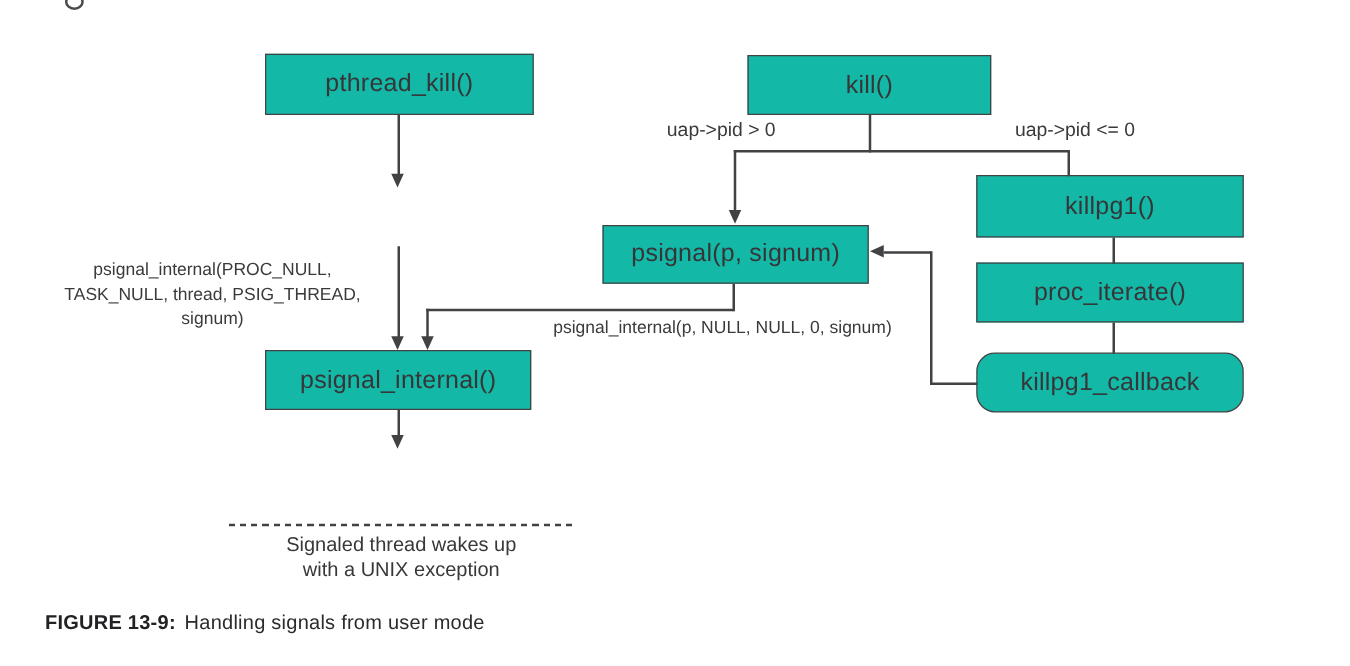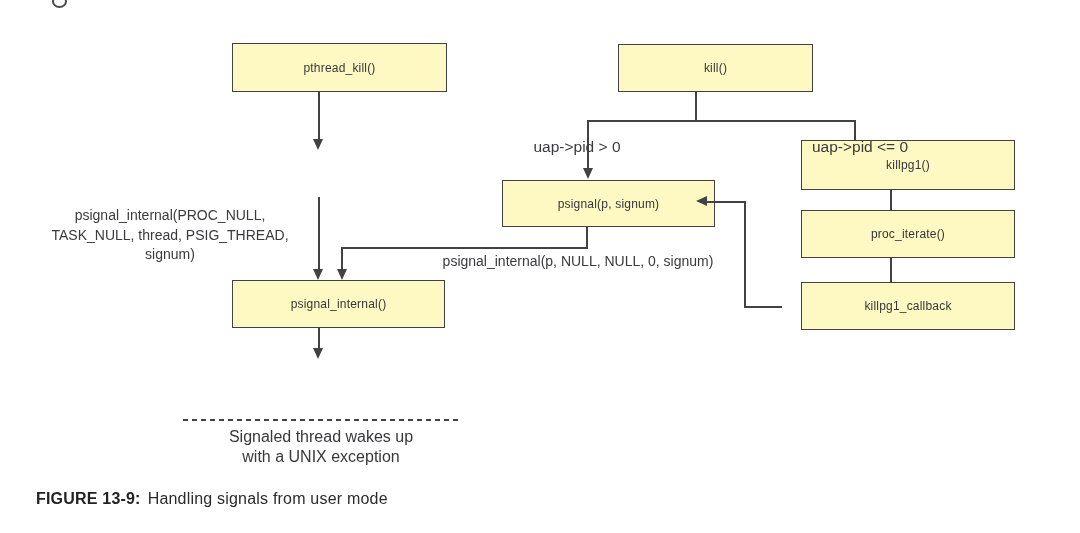--- a/index.html
+++ b/index.html
@@ -13,29 +13,28 @@
     height: 533px;
     background: #ffffff;
     overflow: hidden;
     font-family: "Liberation Sans", "DejaVu Sans", sans-serif;
     color: #38383b;
   }
   .node {
     position: absolute;
     box-sizing: border-box;
     border: 1.5px solid #424245;
-    background: #fef9c3;
+    background: #14b8a6;
     display: flex;
     align-items: center;
     justify-content: center;
-    font-size: 12px;
+    font-size: 20px;
     color: #363639;
     letter-spacing: 0.2px;
     white-space: nowrap;
-    margin-left: 20px;
   }
   .vline, .hline {
     position: absolute;
     background: #424245;
   }
   .vline { width: 2px; }
   .hline { height: 2px; }
   .arr-down {
     position: absolute;
     width: 0; height: 0;
@@ -56,21 +55,20 @@
     color: #3a3a3d;
   }
   .args-label {
     font-size: 14px;
     line-height: 19.5px;
     white-space: pre-line;
   }
   .branch-label {
     font-size: 15.5px;
     white-space: nowrap;
-    margin-top: 42px;
   }
   .dashed-line {
     position: absolute;
     height: 2px;
     background: repeating-linear-gradient(90deg, #424245 0 5px, transparent 5px 9px);
   }
   .note {
     position: absolute;
     text-align: center;
     font-size: 16px;
@@ -117,21 +115,21 @@
 
 
   <div class="node" style="left:482px; top:180px; width:213px; height:47px;">psignal(p, signum)</div>
 
   <div class="node" style="left:598px; top:44px;  width:195px; height:48px;">kill()</div>
 
   <div class="node" style="left:781px; top:140px; width:214px; height:50px;">killpg1()</div>
 
   <div class="node" style="left:781px; top:210px; width:214px; height:48px;">proc_iterate()</div>
 
-  <div class="node" style="left:781px; top:282px; width:214px; height:48px;">killpg1_callback</div>
+  <div class="node" style="left:781px; top:282px; width:214px; height:48px;border-radius:15px;">killpg1_callback</div>
 
   <div class="vline" style="left:317.5px; top:92px; height:48px;"></div>
   <div class="arr-down" style="left:313px; top:139px;"></div>
 
   <div class="vline" style="left:317.5px; top:197px; height:73px;"></div>
   <div class="arr-down" style="left:313px; top:269px;"></div>
 
   <div class="vline" style="left:585.5px; top:227px; height:22px;"></div>
   <div class="hline" style="left:341px; top:247px; width:246px;"></div>
   <div class="vline" style="left:341px; top:247px; height:23px;"></div>

